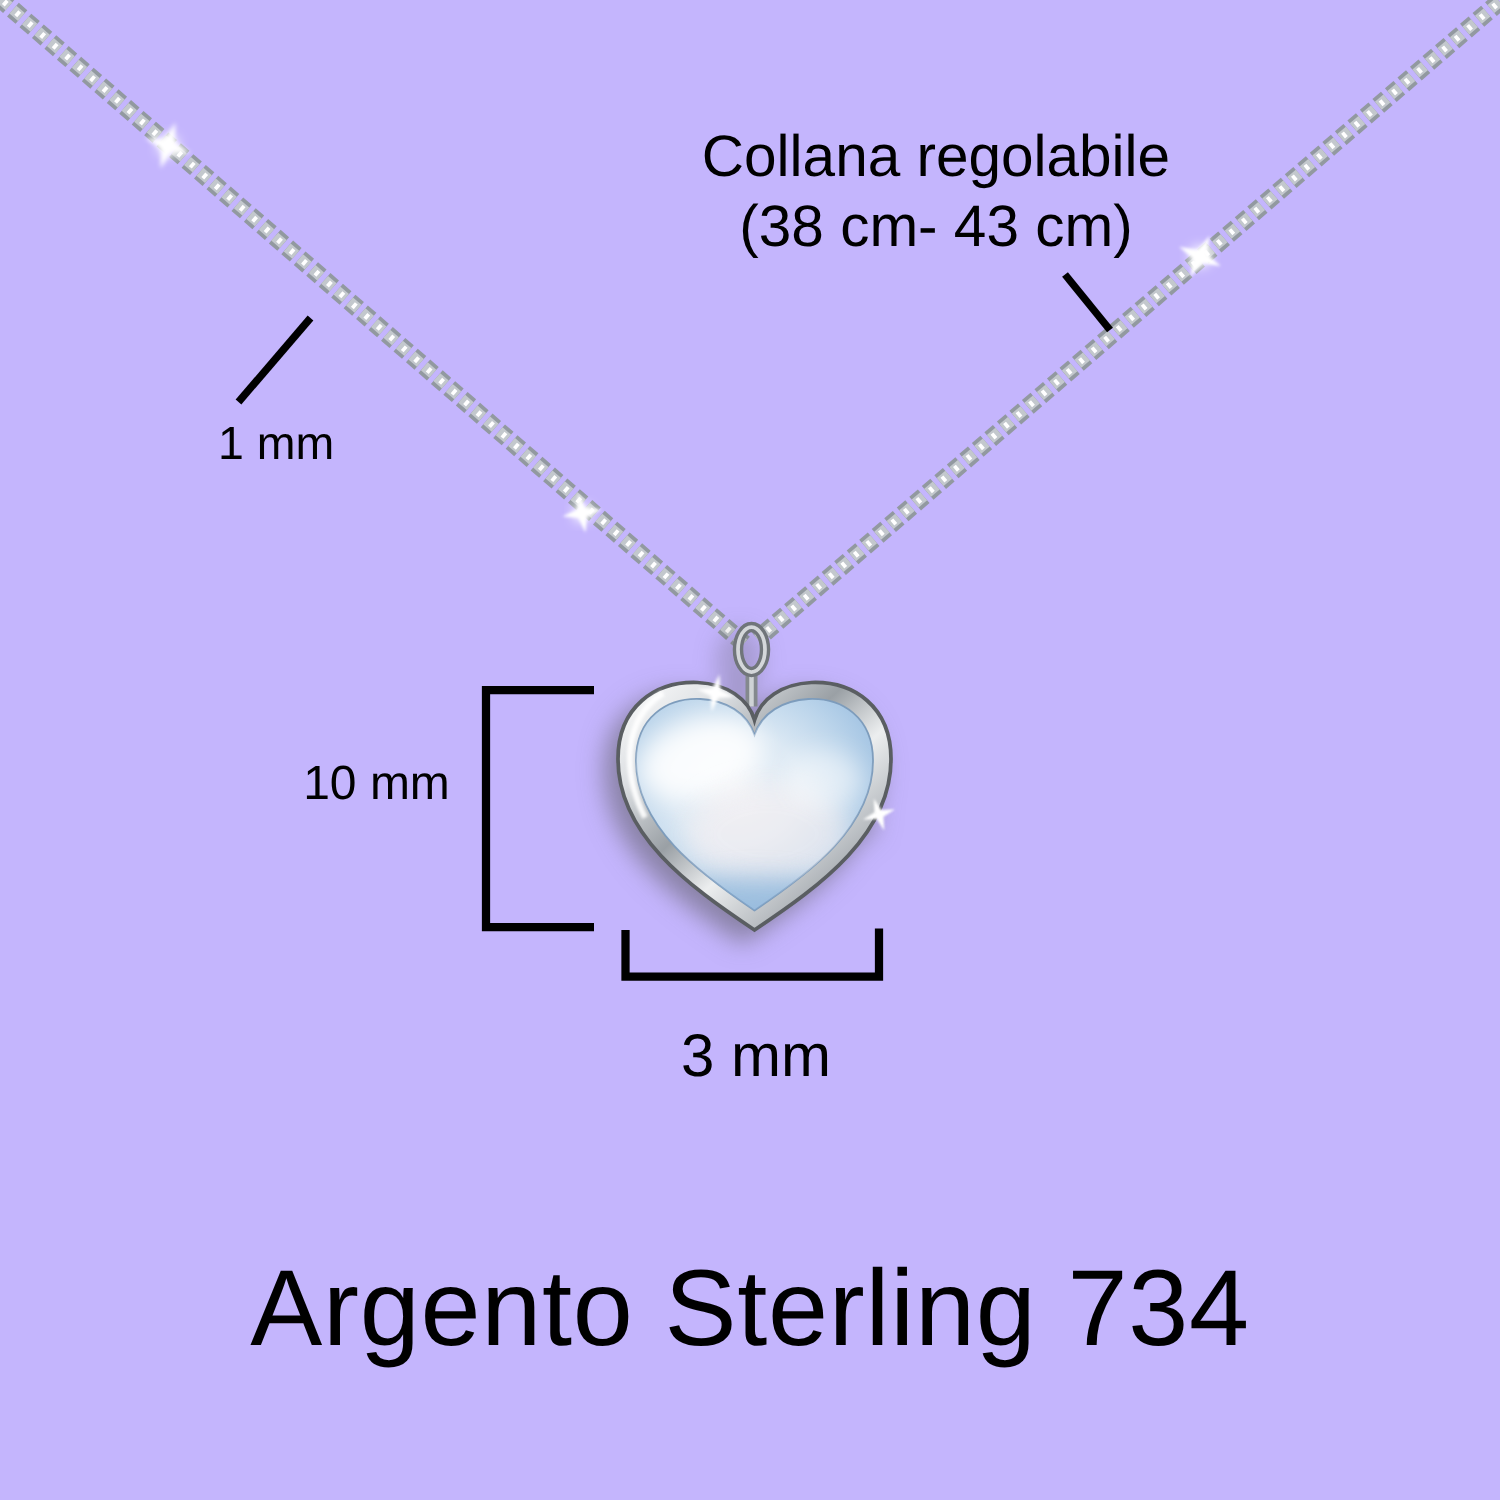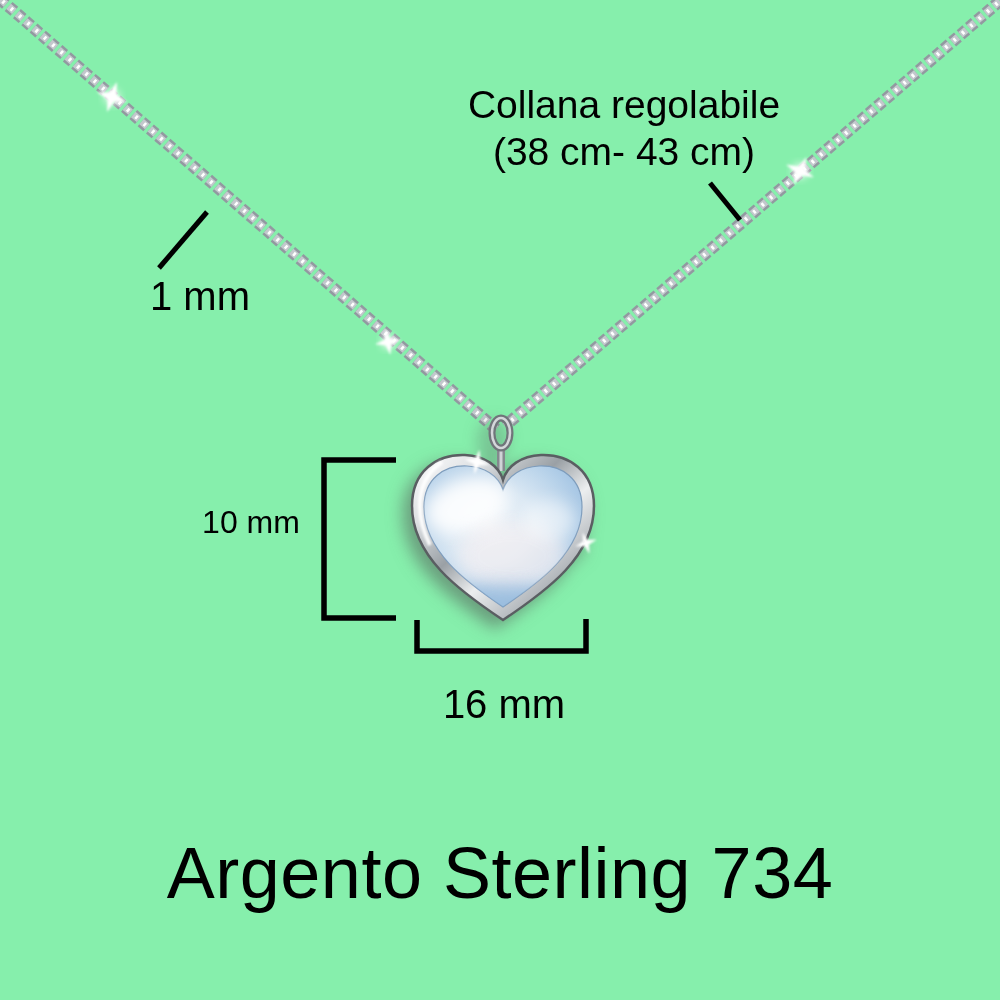--- a/index.html
+++ b/index.html
@@ -1,34 +1,34 @@
 <!DOCTYPE html>
 <html><head>
 <meta charset="utf-8">
 <style>
   html,body{margin:0;padding:0;background:#ffffff;}
   .stage{
     position:relative;
     width:1000px;height:1000px;
-    background:#86efac;
+    background:#c4b5fd;
     overflow:hidden;
     font-family:"Liberation Sans","DejaVu Sans",sans-serif;
     color:#000;
   }
   .art{position:absolute;left:0;top:0;width:1000px;height:1000px;}
   .lbl{
     position:absolute;
     transform:translate(-50%,-50%);
     white-space:nowrap;
     color:#000;
     text-align:center;
     line-height:1.15;
   }
   .lbl-chain{left:624px;top:128px;font-size:39px;line-height:47px;}
-  .lbl-thickness{left:200px;top:296px;font-size:40px;}
+  .lbl-thickness{left:184px;top:296px;font-size:31px;}
   .lbl-height{left:251px;top:522px;font-size:32px;}
   .lbl-width{left:504px;top:704px;font-size:40px;}
   .lbl-material{left:500px;top:873px;font-size:72px;letter-spacing:0.5px;}
 </style>
 </head>
 <body>
 
 <div class="stage">
 
   <svg class="art" viewBox="0 0 1000 1000" aria-hidden="true">
@@ -120,17 +120,17 @@
 
   <div class="lbl lbl-chain">
     <div>Collana regolabile</div>
     <div>(38 cm- 43 cm)</div>
   </div>
 
   <div class="lbl lbl-thickness">1 mm</div>
 
   <div class="lbl lbl-height">10 mm</div>
 
-  <div class="lbl lbl-width">16 mm</div>
+  <div class="lbl lbl-width">3 mm</div>
 
   <div class="lbl lbl-material">Argento Sterling 734</div>
 
 </div>
 
 </body></html>

